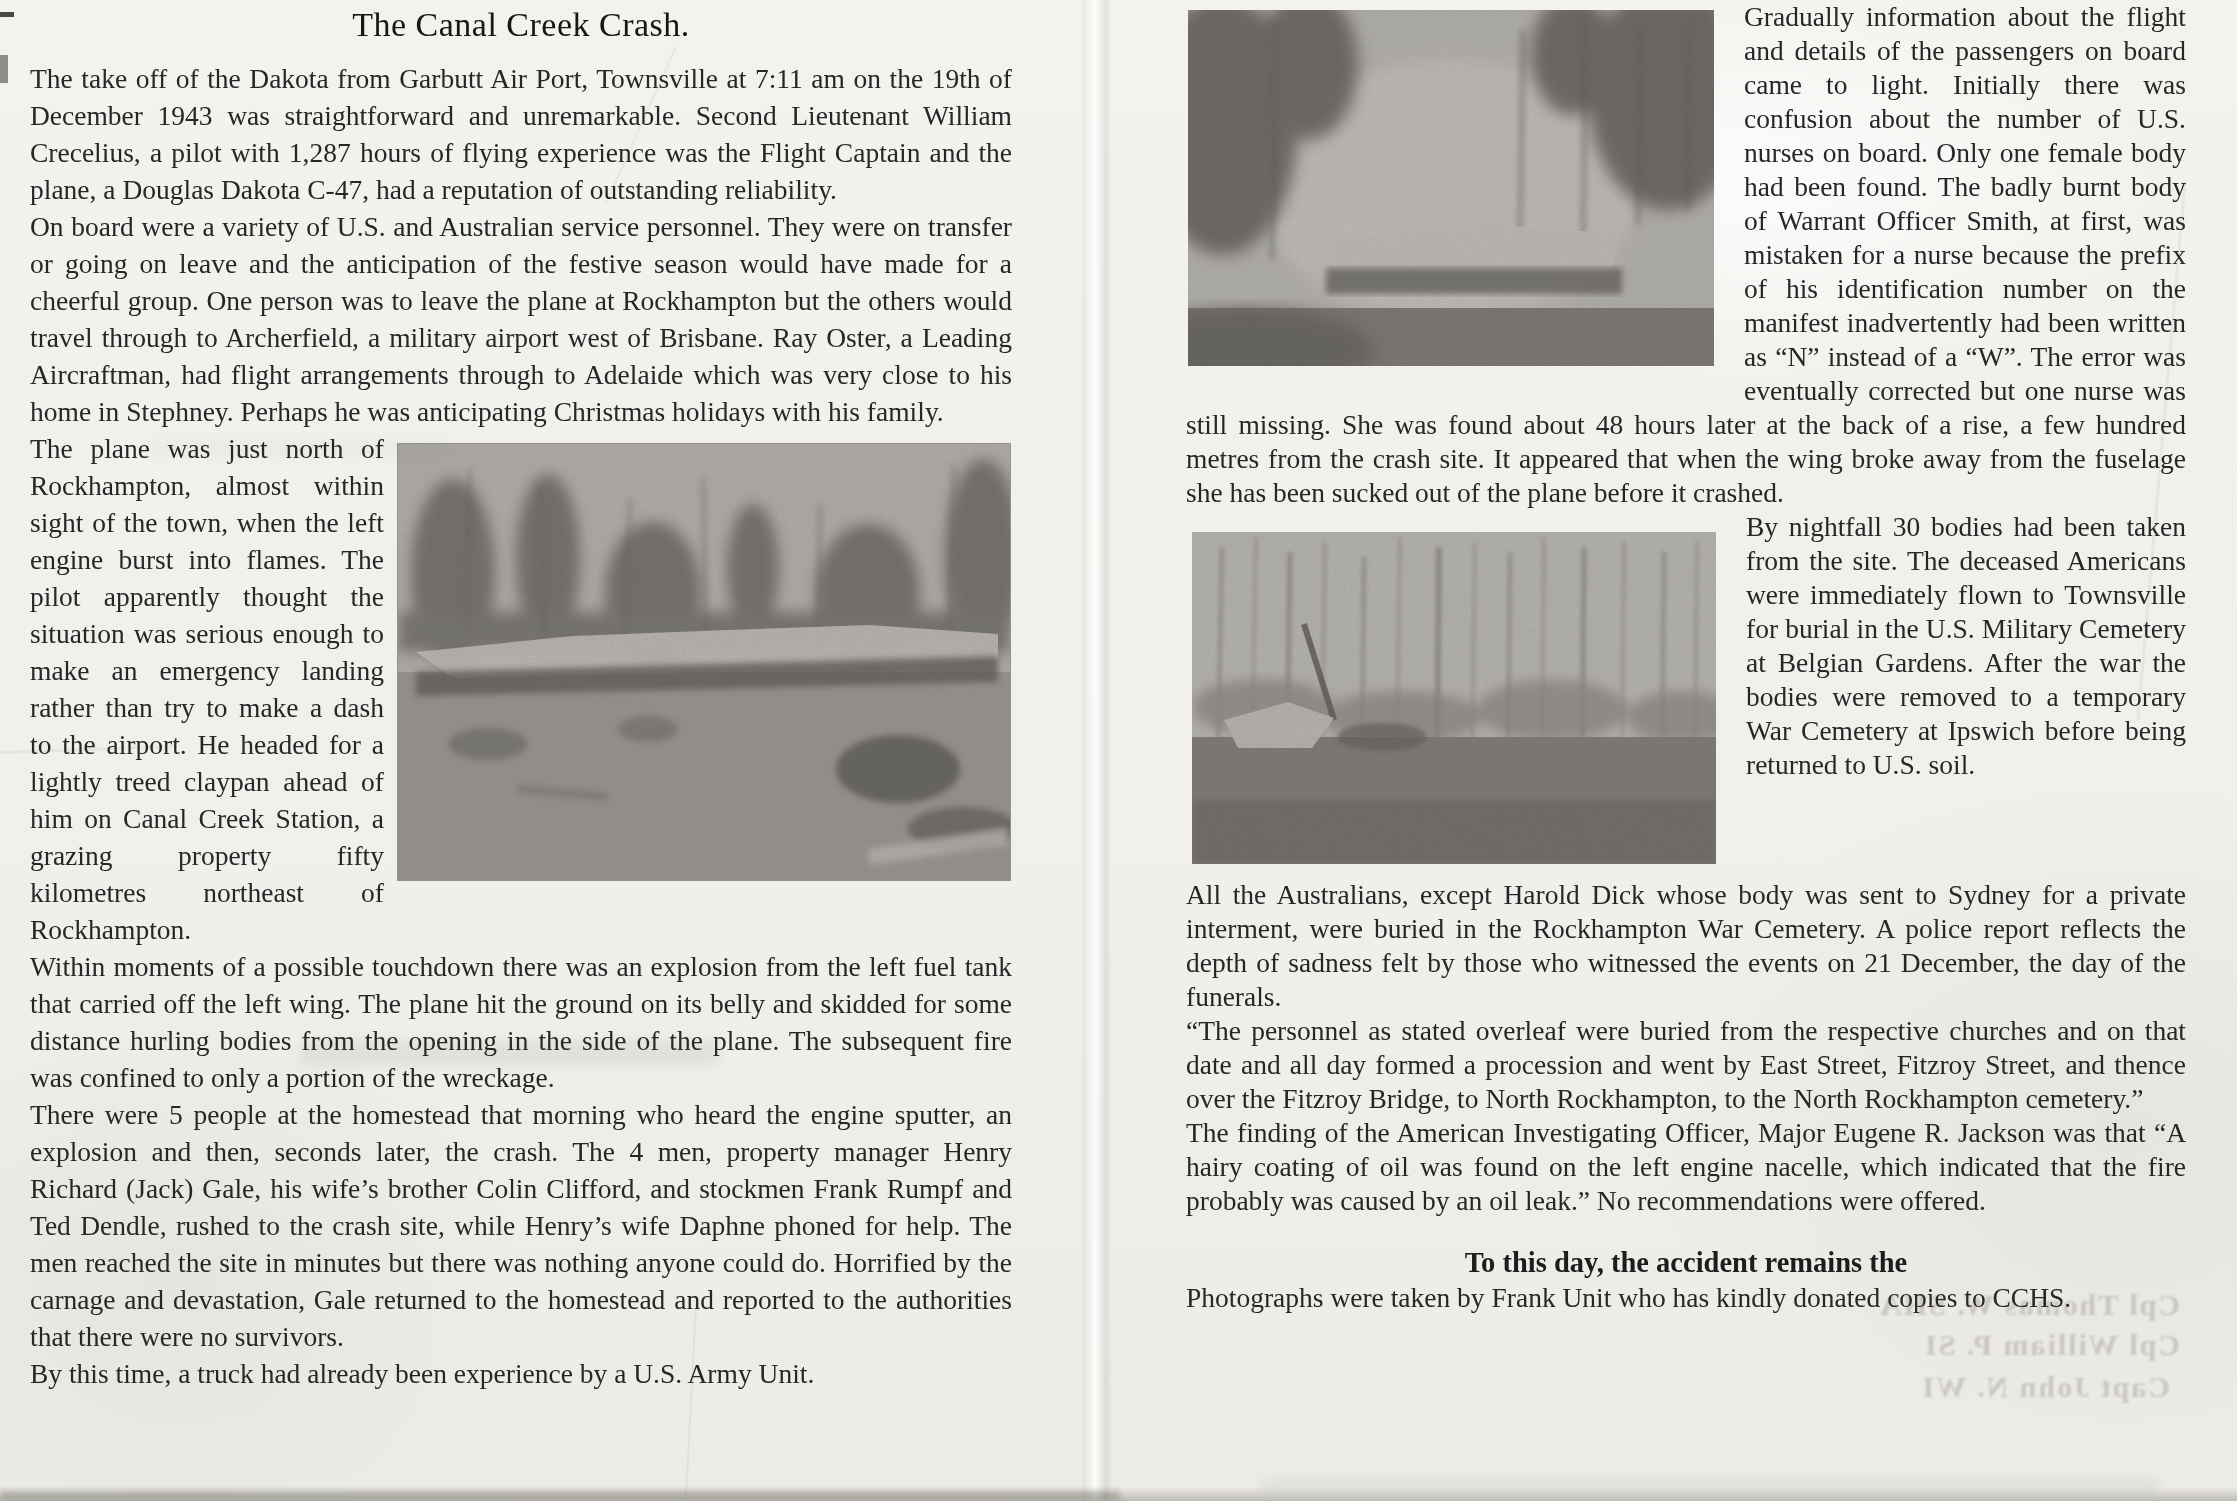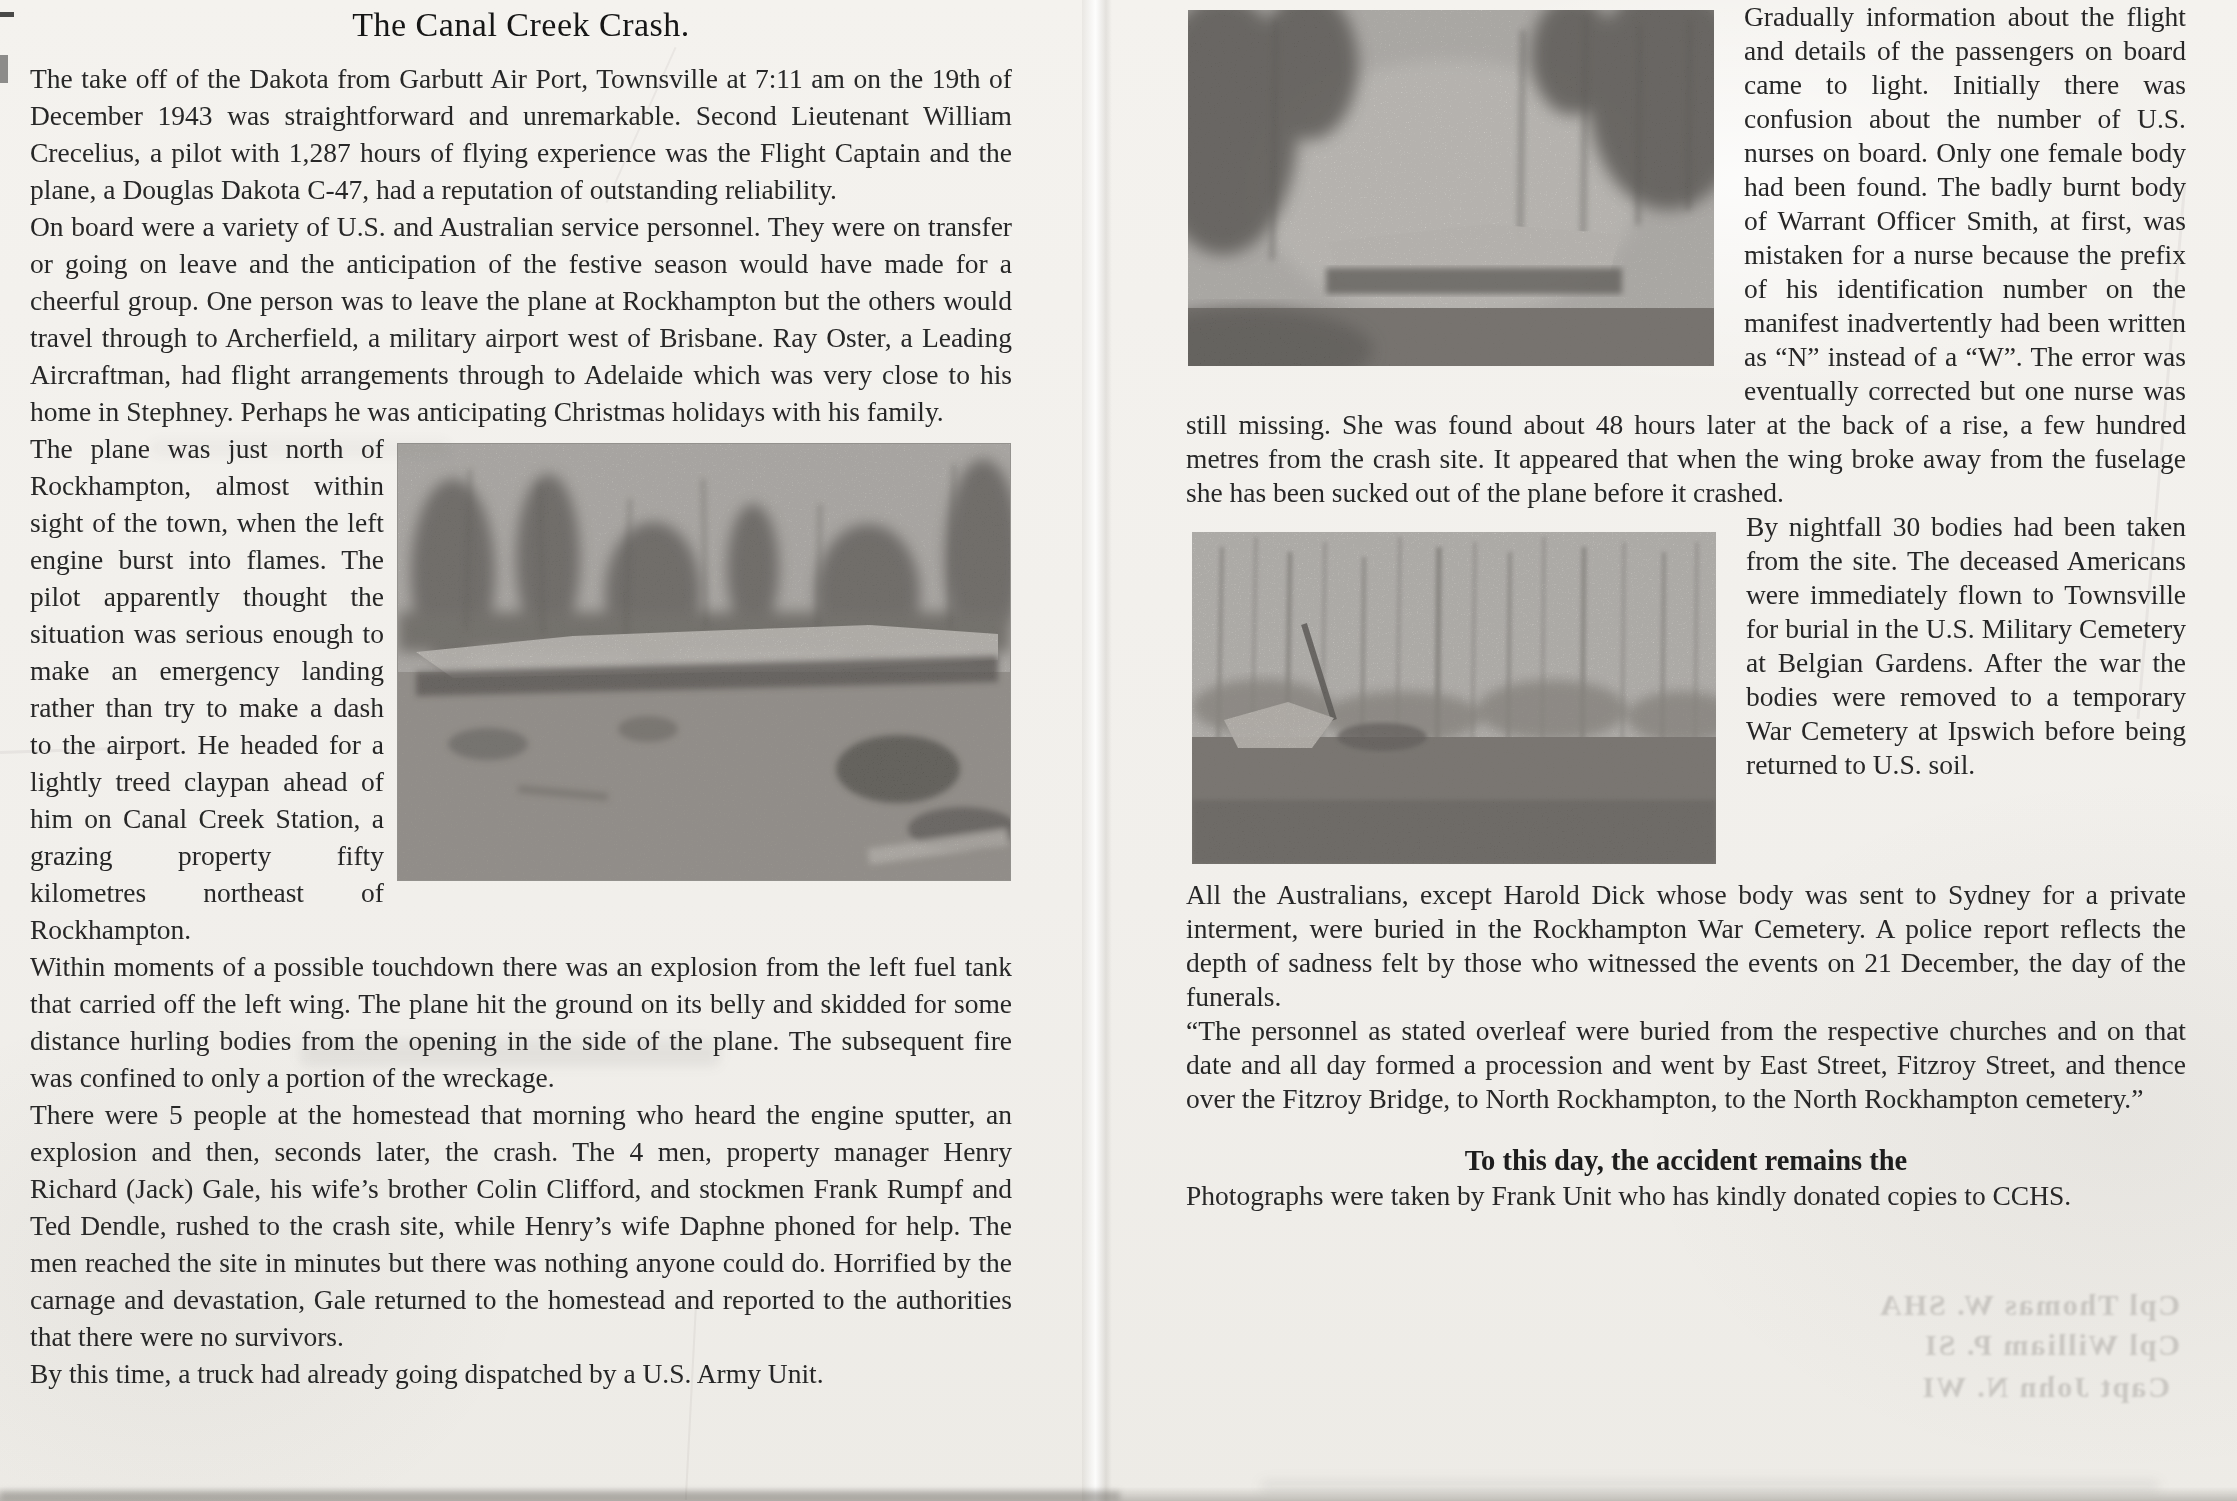--- a/index.html
+++ b/index.html
@@ -109,21 +109,21 @@
           <ellipse cx="250" cy="285" rx="30" ry="13" fill="#55524c" opacity=".6"></ellipse>
           <rect x="470" y="395" width="140" height="16" fill="#d9d6cf" opacity=".85" transform="rotate(-8 540 403)"></rect>
           <rect x="120" y="345" width="90" height="8" fill="#55524c" opacity=".5" transform="rotate(5 165 349)"></rect>
         </g>
         <rect width="612" height="436" filter="url(#grainA)" opacity=".5"></rect>
       </svg>
     </div>
     <p class="body">The plane was just north of Rockhampton, almost within sight of the town, when the left engine burst into flames.  The pilot apparently thought the situation was serious enough to make an emergency landing rather than try to make a dash to the airport. He headed for a lightly treed claypan ahead of him on Canal Creek Station, a grazing property fifty kilometres northeast of Rockhampton.</p>
     <p class="body clear">Within moments of a possible touchdown there was an explosion from the left fuel tank that carried off the left wing.  The plane hit the ground on its belly and skidded for some distance hurling bodies from the opening in the side of the plane.  The subsequent fire was confined to only a portion of the wreckage.</p>
     <p class="body">There were 5 people at the homestead that morning who heard the engine sputter, an explosion and then, seconds later, the crash.  The 4 men, property manager Henry Richard (Jack) Gale, his wife’s brother Colin Clifford, and stockmen Frank Rumpf and Ted Dendle, rushed to the crash site, while Henry’s wife Daphne phoned for help.  The men reached the site in minutes but there was nothing anyone could do.  Horrified by the carnage and devastation, Gale returned to the homestead and reported to the authorities that there were no survivors.</p>
-    <p class="body">By this time, a truck had already going dispatched by a U.S. Army Unit.</p>
+    <p class="body">By this time, a truck had already been experience by a U.S. Army Unit.</p>
   </section>
 
   <section class="page page-right">
     <div class="photo photo-b">
       <svg viewBox="0 0 526 356" preserveAspectRatio="none" aria-hidden="true">
         <defs>
           <filter id="grainB">
               <feTurbulence type="fractalNoise" baseFrequency="0.8" numOctaves="2" stitchTiles="stitch"></feTurbulence>
             <feColorMatrix type="matrix" values="0 0 0 0 .22  0 0 0 0 .21  0 0 0 0 .20  .8 .8 .8 0 0"></feColorMatrix>
             </filter>
@@ -200,20 +200,21 @@
         <line x1="112" y1="92" x2="142" y2="188" stroke="#3a3834" stroke-width="6" opacity=".85"></line>
         <polygon points="32,188 96,170 142,186 120,216 46,216" fill="#ddd9d2" opacity=".95"></polygon>
         <ellipse cx="190" cy="205" rx="45" ry="14" fill="#44413c" opacity=".7" filter="url(#blurC2)"></ellipse>
         <rect width="524" height="332" filter="url(#grainC)" opacity=".5"></rect>
       </svg>
     </div>
     <p class="body">By nightfall 30 bodies had been taken from the site. The deceased Americans were immediately flown to Townsville for burial in the U.S. Military Cemetery at Belgian Gardens.  After the war the bodies were removed to a temporary War Cemetery at Ipswich before being returned to U.S. soil.</p>
 
     <p class="body clear">All the Australians, except Harold Dick whose body was sent to Sydney for a private interment, were buried in the Rockhampton War Cemetery.  A police report reflects the depth of sadness felt by those who witnessed the events on 21 December, the day of the funerals.</p>
     <p class="body">“The personnel as stated overleaf were buried from the respective churches and on that date and all day formed a procession and went by East Street, Fitzroy Street, and thence over the Fitzroy Bridge, to North Rockhampton, to the North Rockhampton cemetery.”</p>
+    <p class="body">The finding of the American Investigating Officer, Major Eugene R. Jackson was that “A hairy coating of oil was found on the left engine nacelle, which indicated that the fire probably was caused by an oil leak.”  No recommendations were offered.</p>
 
     <p class="emphasis">To this day, the accident remains the</p>
 
     <p class="body credit">Photographs were taken by Frank Unit  who has kindly donated copies to CCHS.</p>
   </section>
 
   <div class="fold"></div>
   <div class="crease" style="left:0; top:748px; width:175px; height:3px; transform:rotate(-2deg);"></div>
   <div class="crease" style="left:640px; top:40px; width:2px; height:170px; transform:rotate(24deg);"></div>
   <div class="crease" style="left:2160px; top:180px; width:3px; height:540px; transform:rotate(5deg);"></div>

